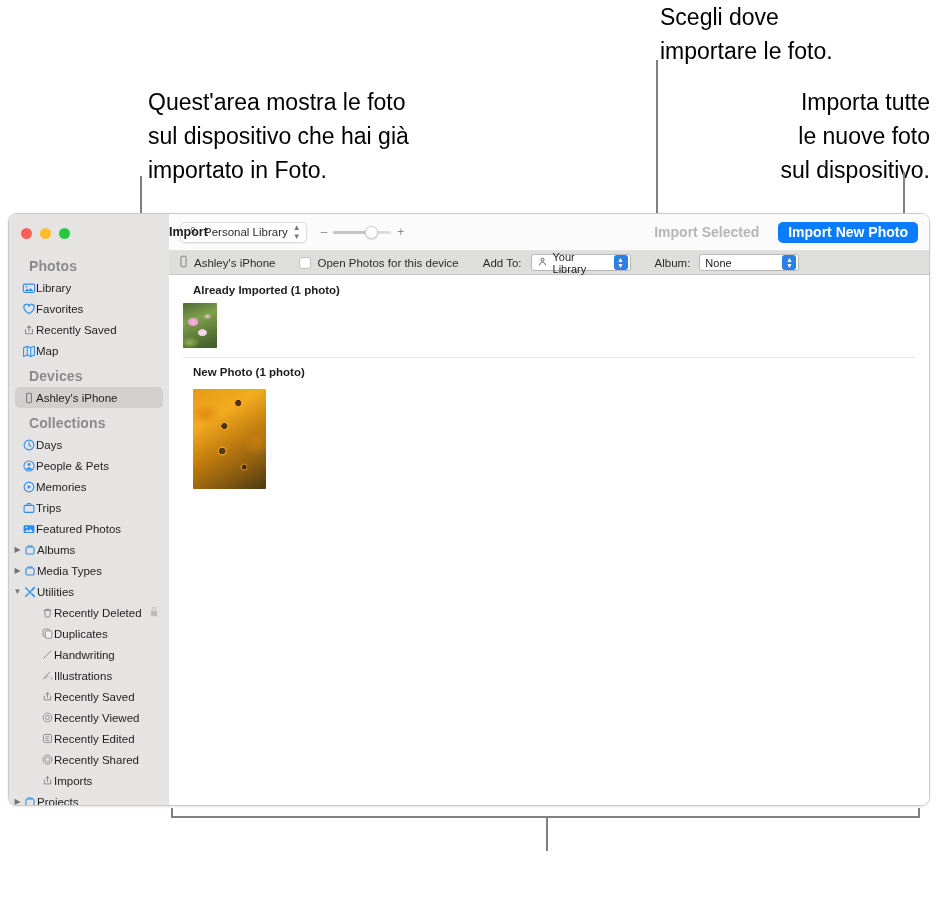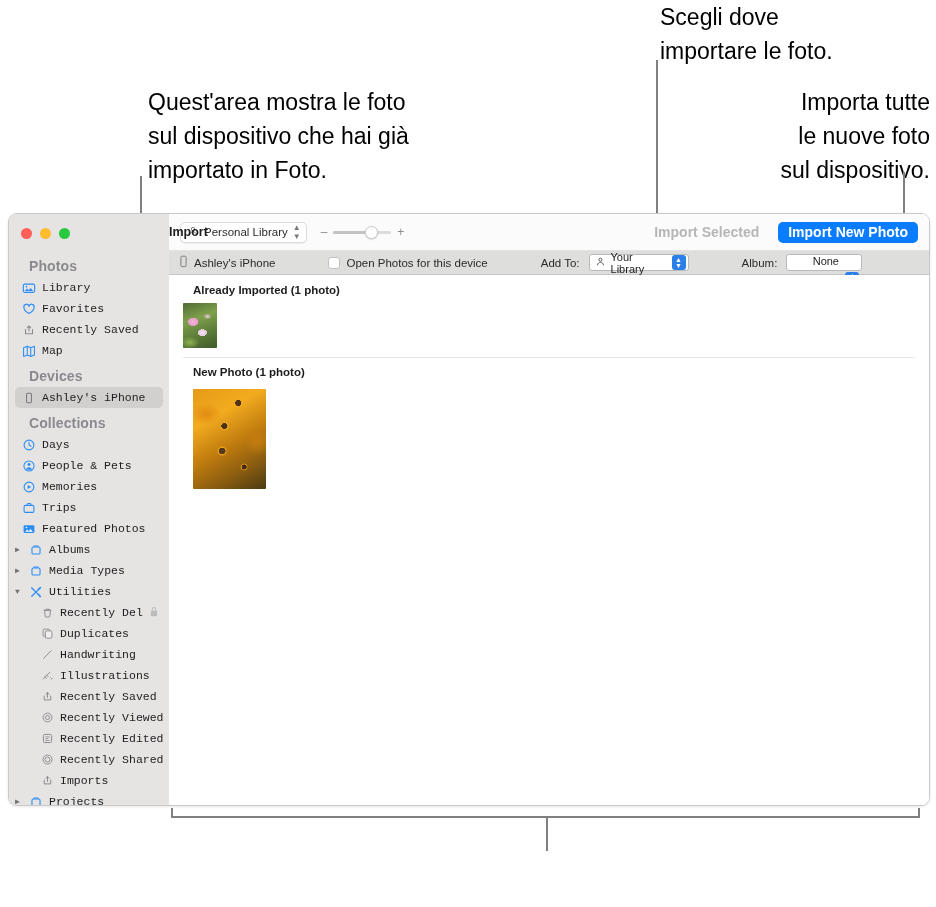--- a/index.html
+++ b/index.html
@@ -62,23 +62,21 @@
     color: #8a8a8e;
     padding: 7px 0 3px 20px;
     letter-spacing: .1px;
   }
   .sb-item {
     display: flex; align-items: center;
     height: 21px;
     padding-left: 13px;
     font-size: 11.5px;
     color: #1d1d1f;
-    gap: 6px;
     position: relative;
-    font-family: Liberation Mono, monospace;
   }
   .sb-item.indent { padding-left: 31px; }
   .sb-item.selected {
     background: #d2d0cf;
     margin: 0 6px;
     padding-left: 7px;
     border-radius: 5px;
   }
   .sb-item .ico {
     width: 14px; height: 14px;
@@ -148,36 +146,36 @@
     padding: 0 9px;
     font-size: 11.5px; color: #2b2b2b;
     gap: 9px;
   }
   .dev-name { display:flex; align-items:center; gap:5px; }
   .chk {
     width: 12px; height: 12px; border-radius: 3px;
     background: #fff; border: 1px solid #c3c3c3; flex:0 0 12px;
   }
   .chk-lbl { display:flex; align-items:center; gap:6px; }
-  .lbl-in { margin-left: 44px; }
+  .lbl-in { margin-left: 15px; }
   .popup {
     display:flex; align-items:center; gap:5px;
     height: 17px; background:#fff;
     border: 1px solid #b9b9b9; border-radius: 3px;
     padding: 0 2px 0 5px;
     font-size: 11px; color:#1d1d1f;
     min-width: 0;
   }
   .popup .stepper {
     width: 14px; height: 15px; border-radius: 3px;
     background: #2a7fe8; color:#fff;
     display:flex; flex-direction:column; align-items:center; justify-content:center;
     font-size: 7px; line-height: 6px; margin-left: 4px; flex:0 0 14px;
   }
-  .popup.album { width: 76px; flex-direction: column; }
+  .popup.album { width: 100px; }
   .popup.album .ptxt { flex: 1; }
   .popup.album .stepper { margin-left: auto; }
 
   
   #content { flex: 1; overflow: hidden; padding: 9px 0 0 0; background:#fff; }
   .grp-title {
     font-size: 11.5px; font-weight: 700; color: #1d1d1f;
     padding: 0 0 7px 24px;
   }
   .grp-photos { padding-left: 14px; display:flex; gap: 10px; }

